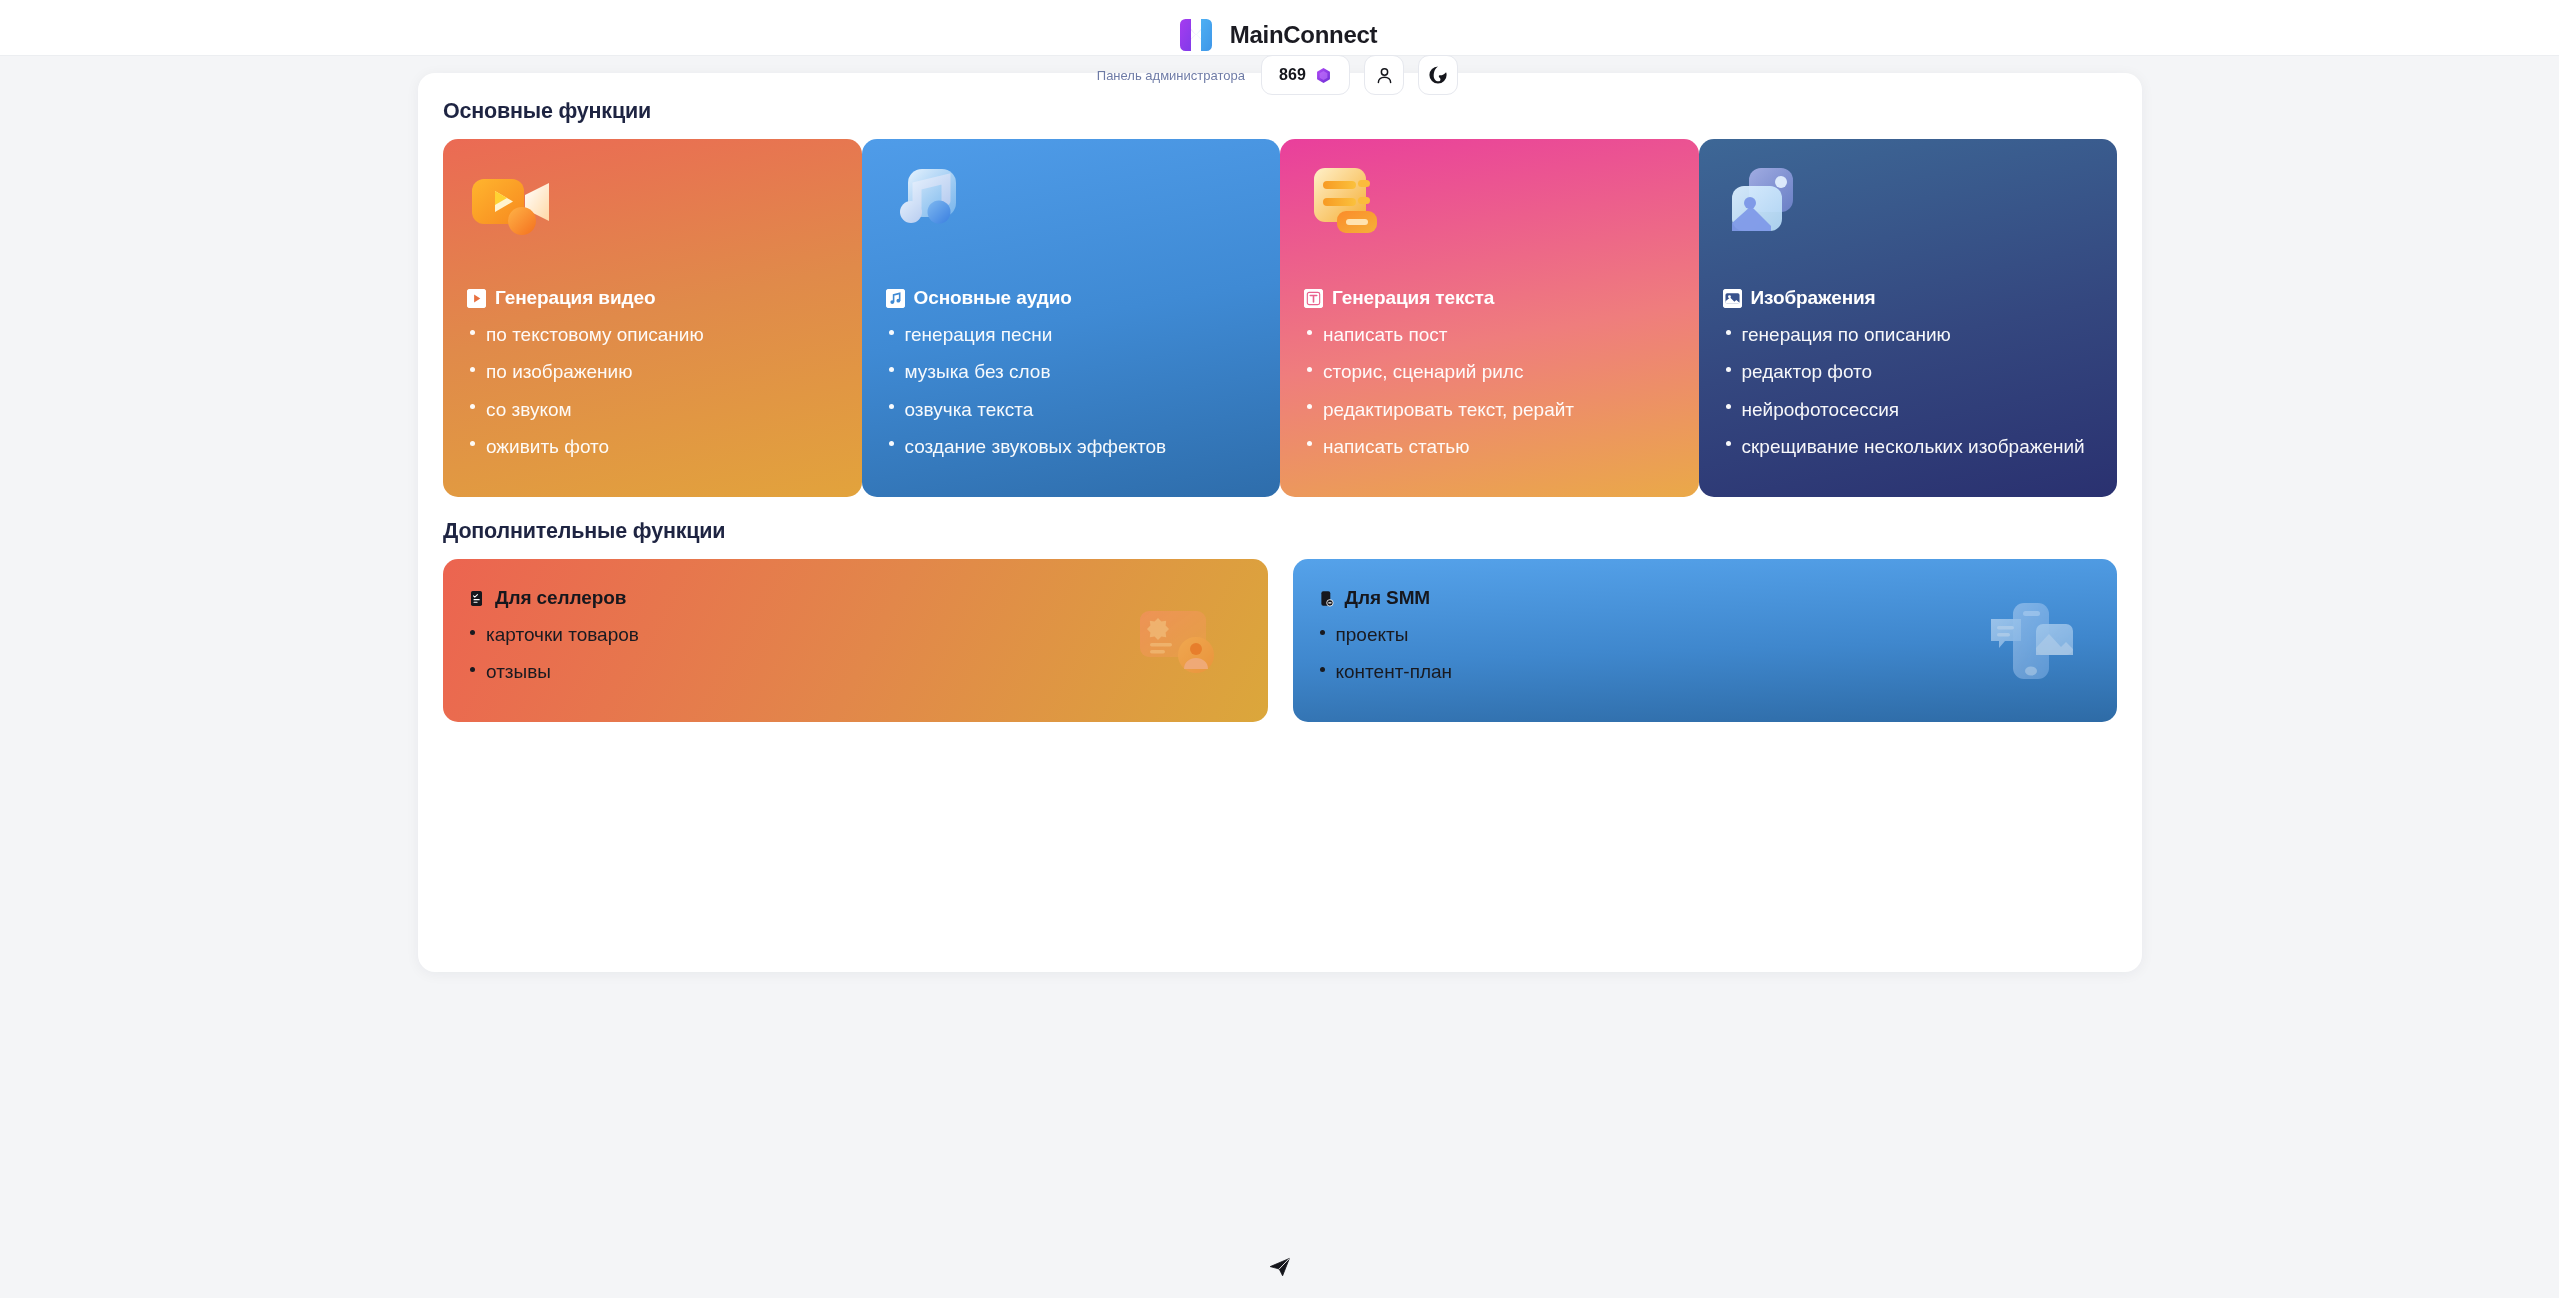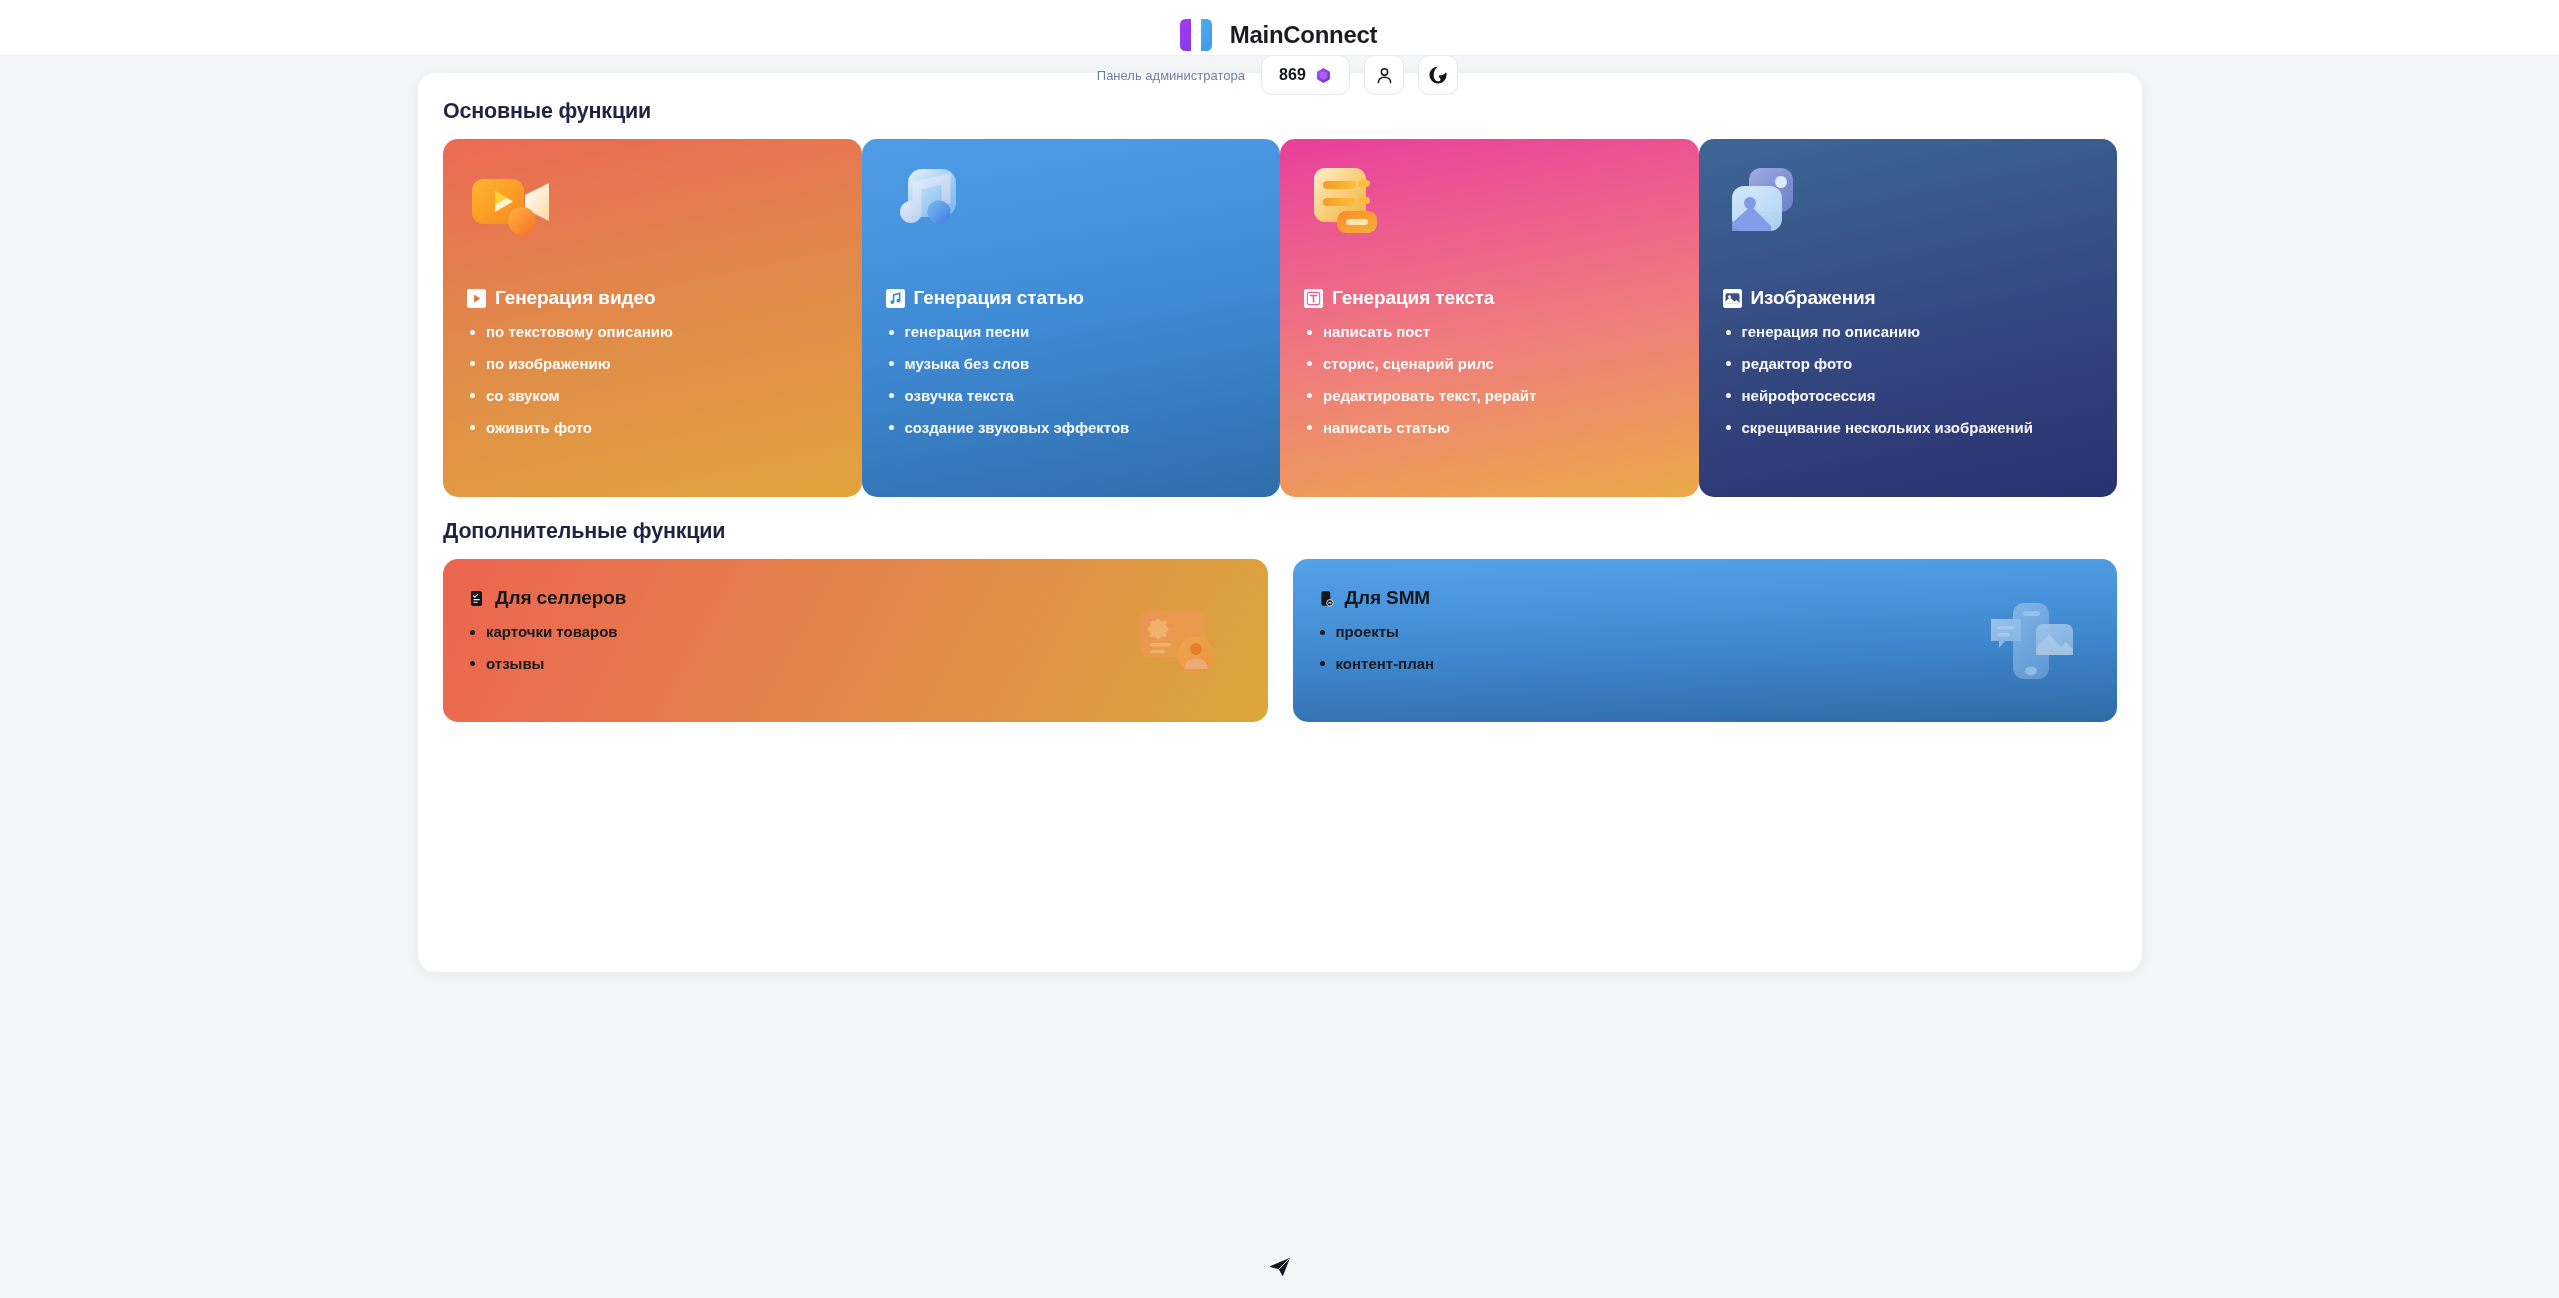--- a/index.html
+++ b/index.html
@@ -181,24 +181,23 @@
     align-items: center;
     justify-content: center;
     flex: none;
   }
   .title-badge svg { display: block; }
 
   .feat-list { list-style: none; }
   .feat-list li {
     position: relative;
     padding-left: 19px;
-    font-size: 15px;
+    font-size: 19px;
     line-height: 1.33;
     margin-bottom: 12px;
-    font-weight: bold;
   }
   .feat-list li:last-child { margin-bottom: 0; }
   .feat-list li::before {
     content: "";
     position: absolute;
     left: 3px; top: 7.5px;
     width: 5px; height: 5px;
     border-radius: 50%;
     background: currentColor;
   }
@@ -368,21 +367,21 @@
       <div class="card-body-main">
         <div class="card-title light">
           <span class="title-badge" style="background:#ffffff">
             <svg viewBox="0 0 20 20" width="19" height="19" xmlns="http://www.w3.org/2000/svg">
               <rect x="0" y="0" width="20" height="20" rx="3.5" fill="#ffffff"></rect>
               <path d="M8 13.5 V6.2 L14.4 4.6 V12" stroke="#3f8ad4" stroke-width="1.7" fill="none" stroke-linecap="round"></path>
               <circle cx="6.6" cy="13.8" r="2" fill="#3f8ad4"></circle>
               <circle cx="13" cy="12.3" r="2" fill="#3f8ad4"></circle>
             </svg>
           </span>
-          <span>Генерация статью</span>
+          <span>Основные аудио</span>
         </div>
         <ul class="feat-list list-light">
           <li>генерация песни</li>
           <li>музыка без слов</li>
           <li>озвучка текста</li>
           <li>создание звуковых эффектов</li>
         </ul>
       </div>
     </div>
 

